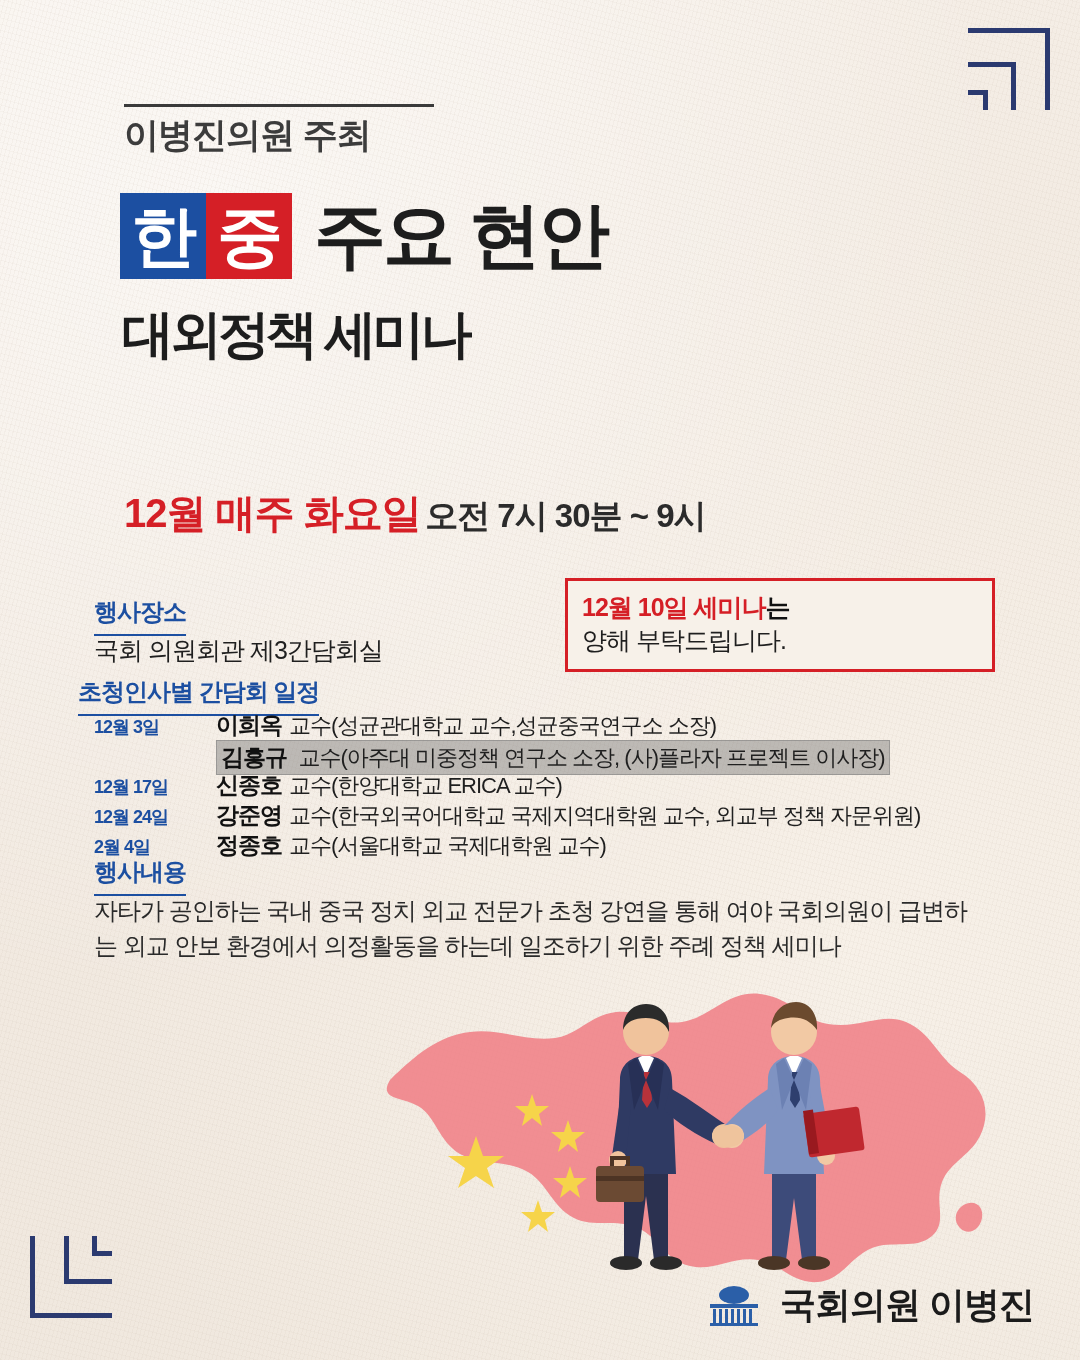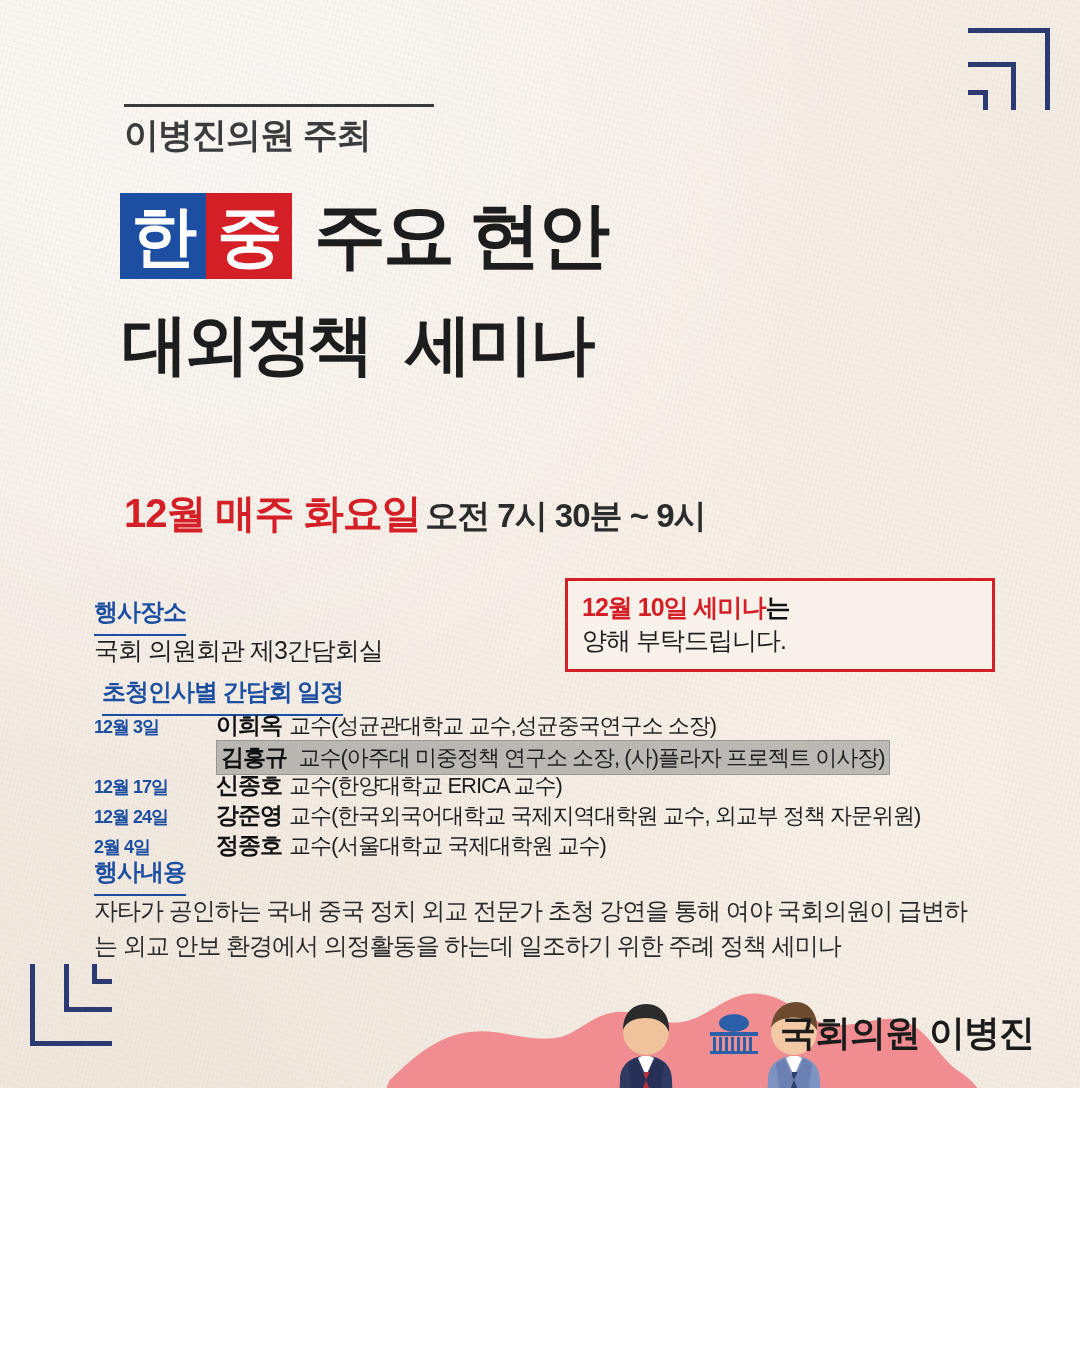--- a/index.html
+++ b/index.html
@@ -6,21 +6,21 @@
     margin: 0;
     padding: 0;
     background: #ffffff;
   }
   body {
     font-family: "Liberation Sans", "DejaVu Sans", sans-serif;
   }
   .poster {
     position: relative;
     width: 1080px;
-    height: 1088px;
+    height: 1360px;
     overflow: hidden;
     background: #f4ece4;
     background-image:
       radial-gradient(circle at 20% 15%, rgba(255,255,255,0.55), rgba(255,255,255,0) 55%),
       radial-gradient(circle at 80% 70%, rgba(250,244,236,0.7), rgba(255,255,255,0) 60%),
       linear-gradient(160deg, #f7f1ea 0%, #f2eae1 45%, #efe7dd 100%);
   }
   .paper-noise {
     position: absolute;
     inset: 0;
@@ -102,26 +102,25 @@
     font-weight: 800;
     color: #1d1d1d;
     letter-spacing: -3px;
     margin-left: 22px;
     white-space: nowrap;
   }
   .title-row2 {
     position: absolute;
     left: 122px;
     top: 300px;
-    font-size: 66px;
+    font-size: 52px;
     font-weight: 800;
     color: #1d1d1d;
     letter-spacing: -4px;
     white-space: nowrap;
-    font-family: Liberation Mono, monospace;
   }
 
   
   .date-row1 {
     position: absolute;
     left: 124px;
     top: 432px;
     white-space: nowrap;
   }
   .date-row2 {
@@ -161,21 +160,21 @@
   }
   .venue-head { left: 94px; top: 596px; }
   .venue-text {
     position: absolute;
     left: 94px;
     top: 634px;
     font-size: 25px;
     color: #1f1f1f;
     letter-spacing: -1px;
   }
-  .sched-head { left: 102px; top: 676px; }
+  .sched-head { left: 78px; top: 676px; }
 
   .sched-list {
     position: absolute;
     left: 94px;
     top: 710px;
     width: 900px;
   }
   .sched-row {
     display: flex;
     align-items: baseline;

